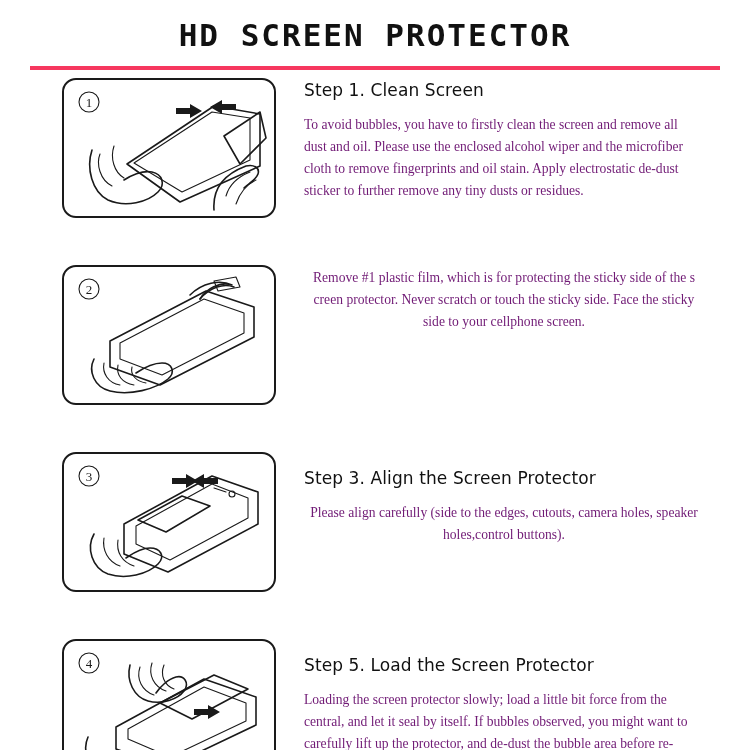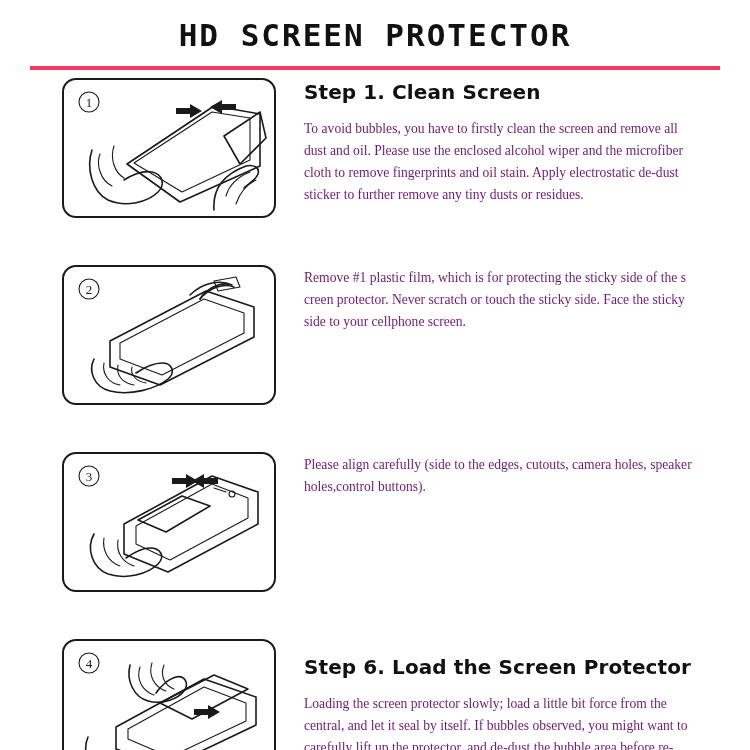--- a/index.html
+++ b/index.html
@@ -70,22 +70,22 @@
     display: block;
   }
   .step-text {
     flex: 1 1 auto;
     padding-left: 28px;
     padding-top: 2px;
     box-sizing: border-box;
   }
   .step-title {
     font-family: "DejaVu Sans", sans-serif;
-    font-weight: bold;
-    font-size: 20px;
+    font-weight: normal;
+    font-size: 17px;
     color: #111111;
     margin: 14px 0 14px 0;
     letter-spacing: 0.1px;
   }
   .step-body {
     font-family: "Liberation Serif", serif;
     font-size: 13.6px;
     line-height: 1.62;
     color: #701a75;
     margin: 0;
@@ -97,21 +97,21 @@
   .row-2 { margin-top: 24px; }
   .row-3 { margin-top: 24px; }
   .row-4 { margin-top: 24px; }
 
   .row-1 .step-title { margin-top: 0px; }
   .row-2 .step-title { margin-top: 14px; }
   .row-3 .step-title { margin-top: 14px; }
   .row-4 .step-title { margin-top: 14px; }
 
   .row-2 .step-body,
-  .row-3 .step-body { max-width: 400px; }
+  .row-3 .step-body { max-width: 400px; text-align: center; }
   .row-4 .step-body { max-width: 400px; }
 
   .badge-num {
     font-family: "Liberation Serif", serif;
     font-size: 13px;
     fill: #1a1a1a;
   }
   .ln {
     fill: none;
     stroke: #1a1a1a;
@@ -217,20 +217,21 @@
           <path class="ln-thin" d="M40 84 C38 96 44 108 56 112"></path>
           <path class="ln-thin" d="M54 86 C52 98 58 108 70 112"></path>
 
           <g class="fill-dark">
             <path d="M108 24 L122 24 L122 20 L134 27 L122 34 L122 30 L108 30 Z"></path>
             <path d="M172 24 L158 24 L158 20 L146 27 L158 34 L158 30 L172 30 Z" transform="translate(-18,0)"></path>
           </g>
         </svg>
       </div>
       <div class="step-text">
+        <h2 class="step-title">Step 3. Align the Screen Protector</h2>
         <p class="step-body">Please align carefully (side to the edges, cutouts, camera holes, speaker holes,control buttons).</p>
       </div>
     </div>
 
     <div class="step-row row-4">
       <div class="illus-box">
         <svg width="206" height="132" viewBox="0 0 206 132">
           <circle cx="25" cy="22" r="10" class="ln-thin"></circle>
           <text x="25" y="27" text-anchor="middle" class="badge-num">4</text>
 
@@ -245,19 +246,19 @@
           <path class="ln-thin" d="M100 24 C96 34 100 44 110 48"></path>
 
           <path class="ln" d="M24 96 C18 110 24 124 40 128 C58 131 80 126 90 118" fill="#ffffff"></path>
 
           <g class="fill-dark">
             <path d="M134 76 L148 76 L148 72 L160 79 L148 86 L148 82 L134 82 Z" transform="translate(-4,-8)"></path>
           </g>
         </svg>
       </div>
       <div class="step-text">
-        <h2 class="step-title">Step 6. Load the Screen Protector</h2>
+        <h2 class="step-title">Step 5. Load the Screen Protector</h2>
         <p class="step-body">Loading the screen protector slowly; load a little bit force from the central, and let it seal by itself. If bubbles observed, you might want to carefully lift up the protector, and de-dust the bubble area before re-install.</p>
       </div>
     </div>
 
   </div>
 </div>
 
 </body></html>

